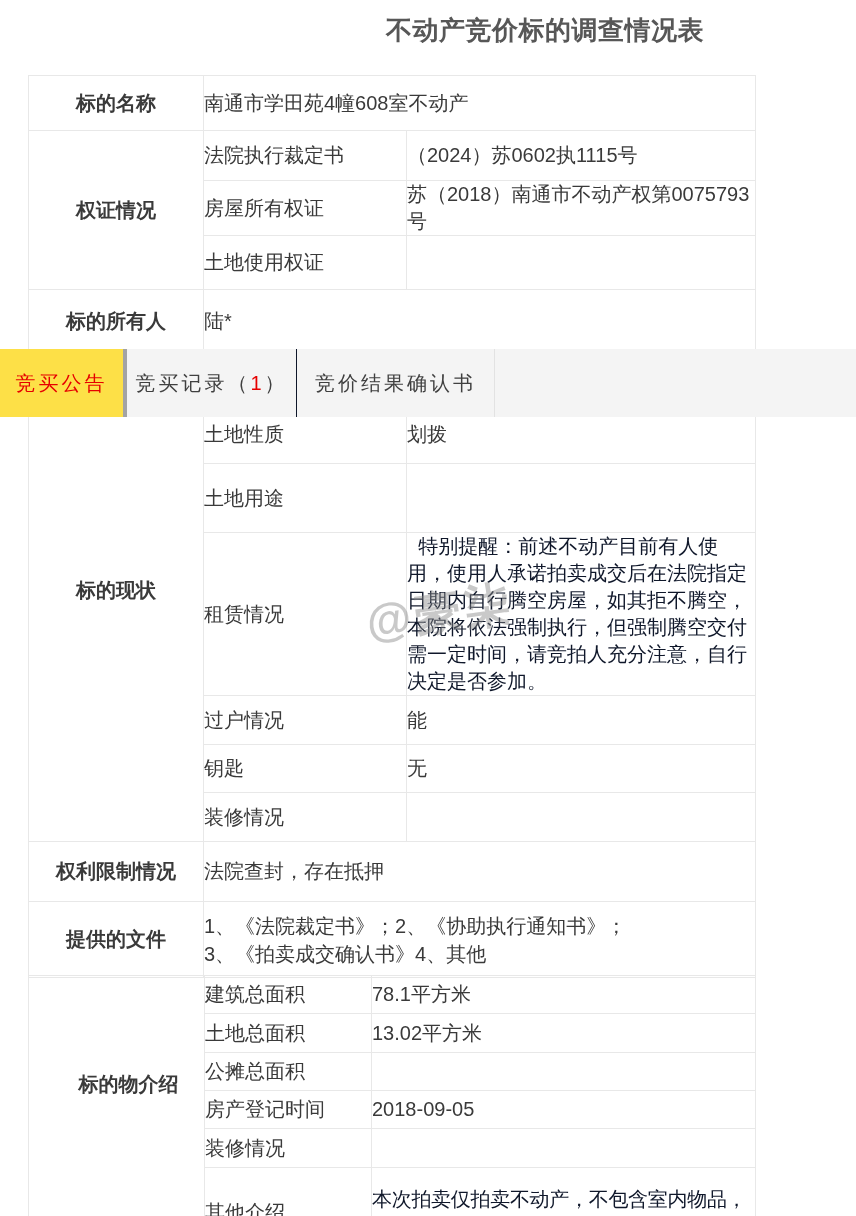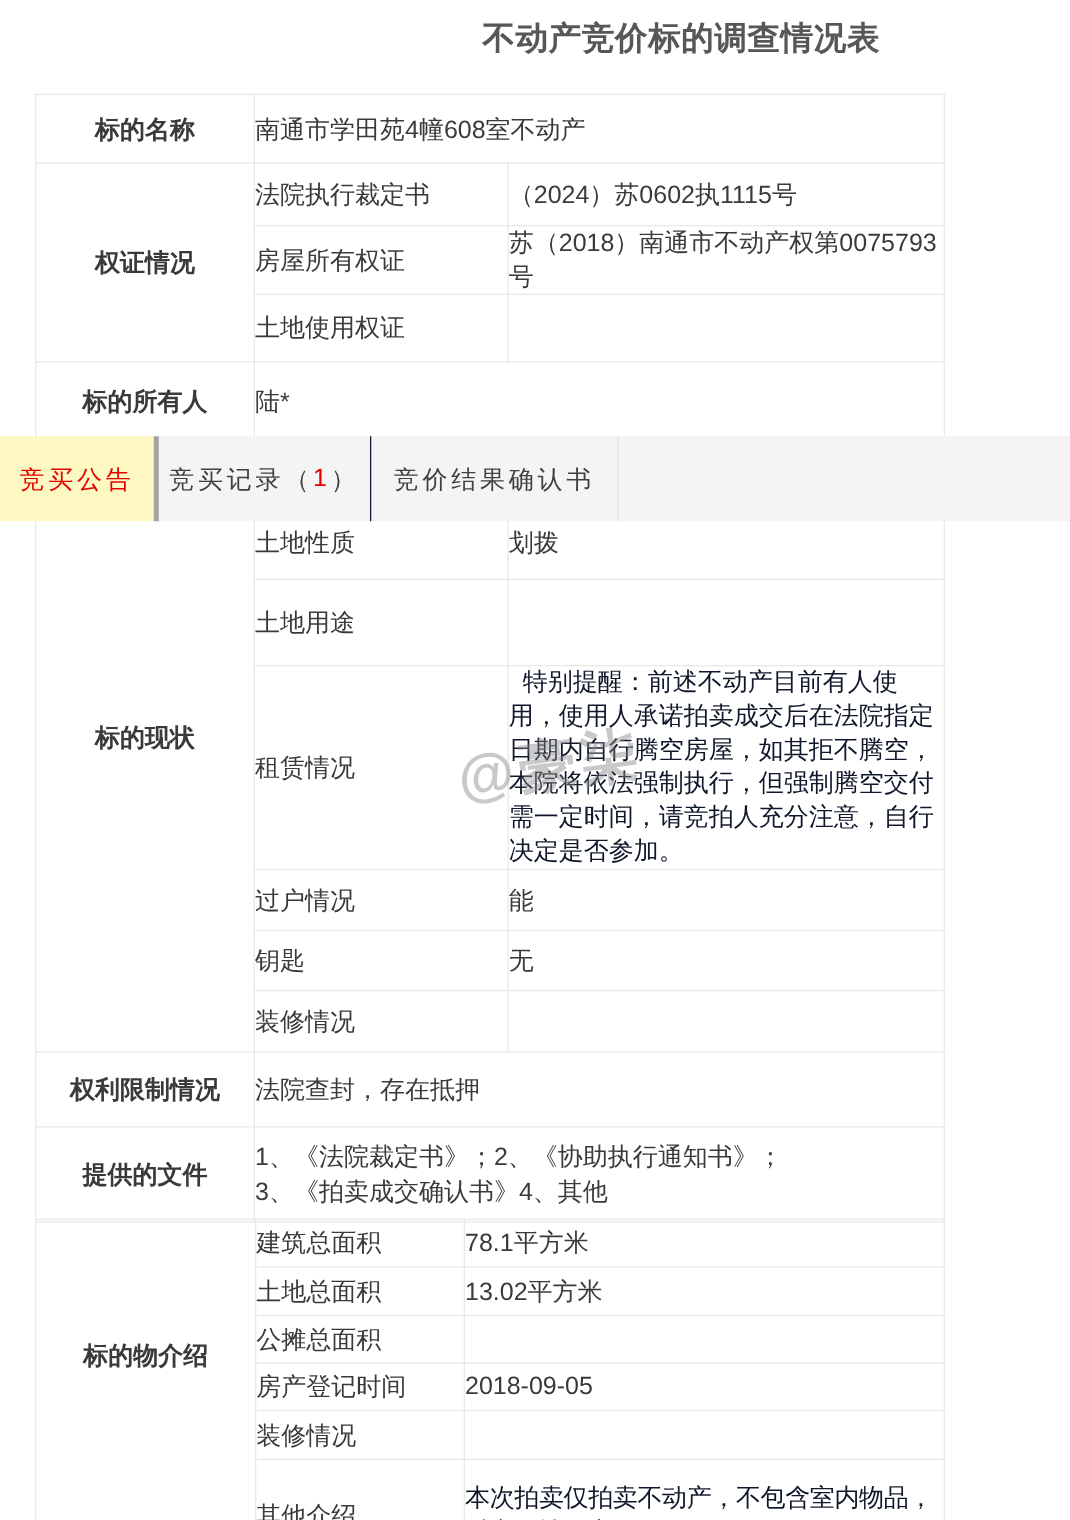--- a/index.html
+++ b/index.html
@@ -39,39 +39,39 @@
   td.val{padding-left:18px;padding-right:2px;}
   td.ilabel3{padding-left:12px;}
   td.val3{padding-left:19px;padding-right:2px;margin-top:17px;}
   td.limit-val{padding-left:28px;}
   td.docs-val{padding-left:26px;line-height:28px;white-space:pre-wrap;}
   td.red{color:#0f172a;}
   td.lease-val{line-height:27px;white-space:pre-wrap;padding-left:18px;padding-right:2px;}
   td.other-val{line-height:27px;white-space:pre-wrap;padding-left:4px;letter-spacing:-0.3px;vertical-align:top;padding-top:7px;}
   td.rel{position:relative;}
   .status-label{position:absolute;left:0;top:171px;width:100%;text-align:center;}
-  .intro-label{position:absolute;left:0;top:95px;width:100%;text-align:center;}
+  .intro-label{position:absolute;left:12px;top:95px;width:100%;text-align:center;}
   
   .tabbar{
     position:absolute;left:0;top:349px;width:856px;height:68px;
     background:#f4f4f4;display:flex;z-index:30;
     font-size:20px;color:#404040;
   }
   .tab{
     display:flex;align-items:center;justify-content:center;
     letter-spacing:3px;white-space:nowrap;box-sizing:border-box;
     cursor:pointer;
   }
   .tab-partial{width:92px;justify-content:flex-start;padding-left:5px;letter-spacing:2px;}
   .tab-1{width:123px;}
   .tab-2{width:132px;}
   .tab-3{width:173px;border-left:4px solid #a3a3a3;}
   .tab-4{width:198px;border-left:1px solid #0f172a;}
   .tab-filler{flex:1;border-left:1px solid #e2e2e2;}
-  .tab.active{background:#fef9c3;color:#e60000;}
+  .tab.active{background:#fde047;color:#e60000;}
   .tab .count{color:#e60000;}
   
   .watermark{
     position:absolute;left:366px;top:582px;z-index:20;
     font-size:46px;font-weight:bold;letter-spacing:4px;
     color:rgba(135,135,135,0.45);
     transform:rotate(-8deg);
     pointer-events:none;white-space:nowrap;
   }
 </style>

